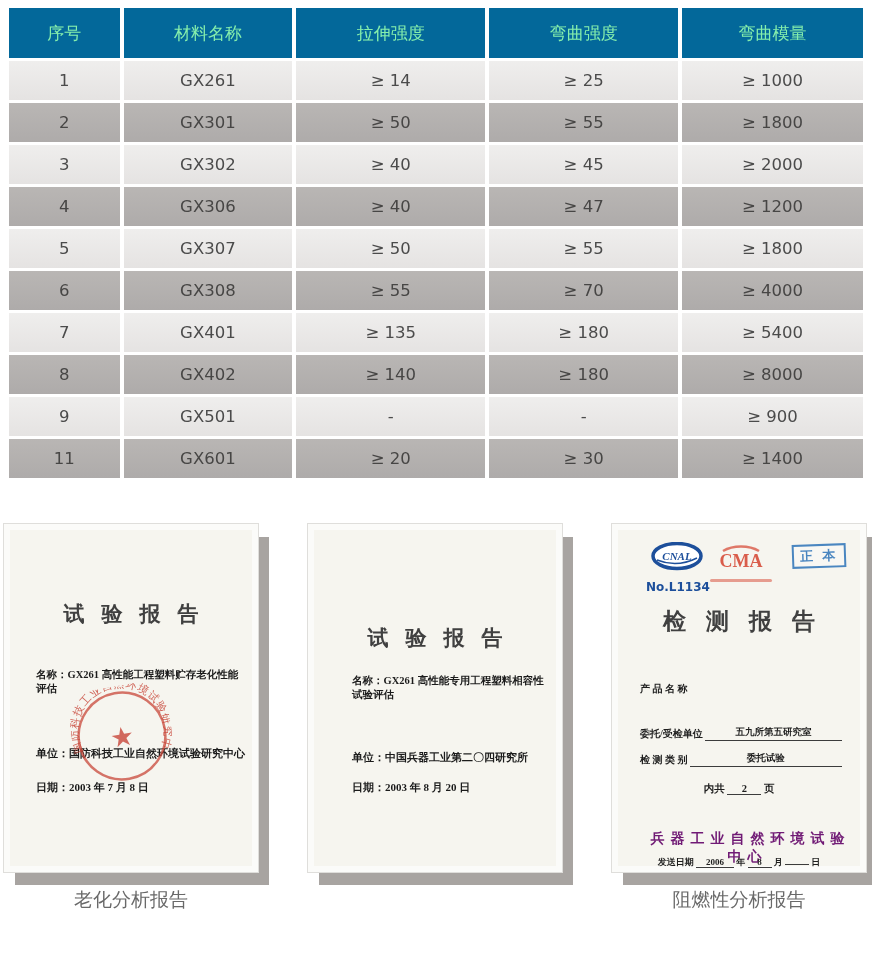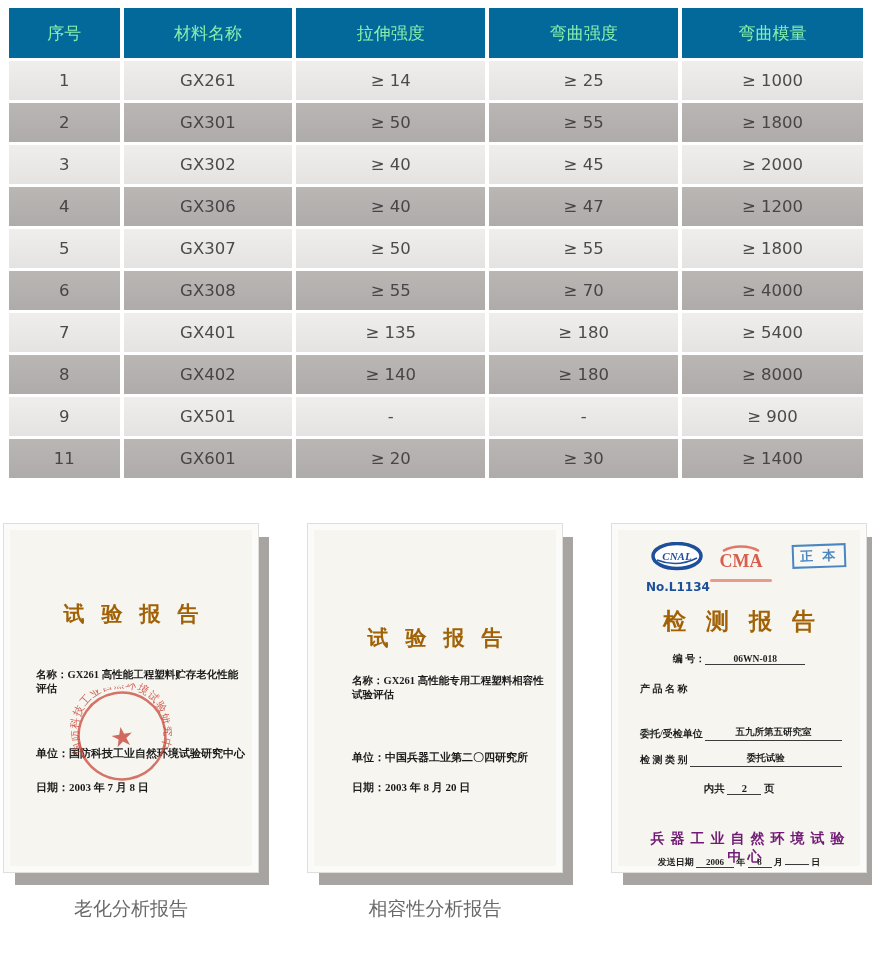--- a/index.html
+++ b/index.html
@@ -20,25 +20,25 @@
   table.mat tbody tr:nth-child(odd) td{background:linear-gradient(#efeeed,#e5e3e2);}
   table.mat tbody tr:nth-child(even) td{background:linear-gradient(#b9b6b4,#aeabaa);color:#474645;}
 
   
   .docs-row{margin-top:43px;padding:0 6px 0 4px;display:flex;justify-content:space-between;}
   .doc-col{margin:0;width:254px;display:flex;flex-direction:column;align-items:center;}
   .doc-page{position:relative;width:254px;height:348px;box-sizing:border-box;
     background:#f6f5ef;border:6px solid #fbfbf9;outline:1px solid #dfdedb;
     box-shadow:11px 13px 0 0 #a8a4a1;
     font-family:"Liberation Serif","DejaVu Serif",serif;color:#1e1e1e;}
-  .doc-caption{margin-top:24px;font-size:19px;color:#696969;text-align:center;
+  .doc-caption{margin-top:15px;font-size:19px;color:#696969;text-align:center;
     font-family:"DejaVu Sans","Liberation Sans",sans-serif;}
 
   .doc-title{position:absolute;left:0;right:0;text-align:center;font-weight:bold;
-    font-size:21px;letter-spacing:17px;text-indent:17px;color:#a16207;}
+    font-size:21px;letter-spacing:17px;text-indent:17px;color:#404040;}
   .doc-line{position:absolute;font-weight:bold;font-size:10.5px;line-height:1.35;color:#1b1b1b;}
 
   
   .d1-title{top:70px;}
   .d1-name{top:138px;left:26px;right:8px;}
   .d1-unit{top:216px;left:26px;right:6px;font-size:11px;}
   .d1-date{top:250px;left:26px;font-size:11px;}
   .seal{position:absolute;top:156px;left:62px;transform:rotate(-10deg);pointer-events:none;}
 
   
@@ -200,21 +200,20 @@
       <figcaption class="doc-caption">老化分析报告</figcaption>
     </figure>
 
     <figure class="doc-col">
       <div class="doc-page">
         <div class="doc-title d2-title">试验报告</div>
         <div class="doc-line d2-name">名称：GX261 高性能专用工程塑料相容性试验评估</div>
         <div class="doc-line d2-unit">单位：中国兵器工业第二〇四研究所</div>
         <div class="doc-line d2-date">日期：2003 年 8 月 20 日</div>
       </div>
-      <figcaption class="doc-caption">相容性分析报告</figcaption>
     </figure>
 
     <figure class="doc-col">
       <div class="doc-page">
 
         <div class="logos">
           <div class="cnal">
             <svg width="56" height="34" viewBox="0 0 56 34">
               <ellipse cx="27" cy="14" rx="24" ry="12.5" fill="#ffffff" stroke="#1d4f9b" stroke-width="3.5"></ellipse>
               <path d="M7,18 Q27,26 47,16" stroke="#1d4f9b" fill="none" stroke-width="1.5"></path>
@@ -227,23 +226,20 @@
               <path d="M10,7 A 26 16 0 0 1 46,7" stroke="#d5432f" fill="none" stroke-width="2.5" opacity="0.7"></path>
               <text x="28" y="23" text-anchor="middle" font-size="18" font-weight="bold" fill="#d5432f" opacity="0.85" font-family="'Liberation Serif',serif">CMA</text>
             </svg>
             <div class="cma-sub"></div>
           </div>
           <div class="zhengben">正 本</div>
         </div>
 
         <div class="doc-title d3-title">检测报告</div>
 
-        <div class="num-line">
-          <span>编 号：</span><span class="u">06WN-018</span>
-        </div>
 
         <div class="field f-product">
           <span class="flabel">产 品 名 称</span>
         </div>
 
         <div class="field f-client">
           <span class="flabel">委托/受检单位</span>
           <span class="fval">五九所第五研究室</span>
         </div>
 
@@ -264,16 +260,17 @@
           <span>发送日期</span>
           <span class="u">2006</span>
           <span>年</span>
           <span class="u small">8</span>
           <span>月</span>
           <span class="u small"> </span>
           <span>日</span>
         </div>
 
       </div>
+      <figcaption class="doc-caption">阻燃性分析报告</figcaption>
     </figure>
 
   </div>
 </div>
 
 </body></html>

